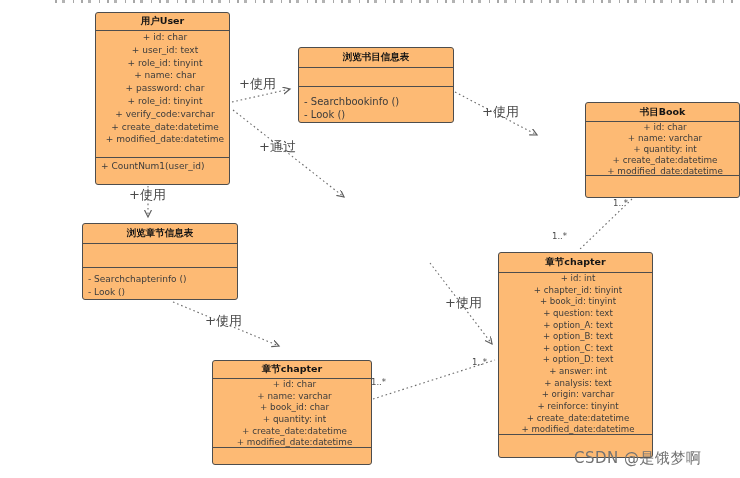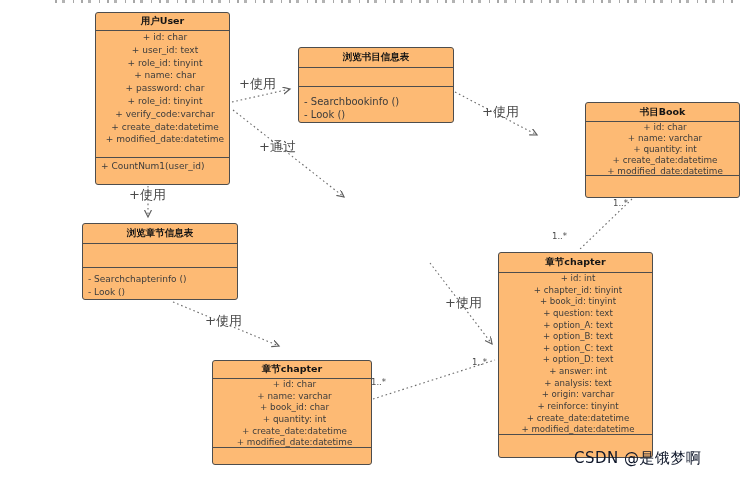--- a/index.html
+++ b/index.html
@@ -33,21 +33,21 @@
   .member-line{padding-left:5px;white-space:nowrap;}
   
   .conn-label{
     position:absolute;font-size:13px;color:#4a4a4a;white-space:nowrap;line-height:10px;
   }
   .mult-label{
     position:absolute;font-size:8.5px;color:#4a4a4a;white-space:nowrap;line-height:10px;
   }
   
   .watermark{
-    position:absolute;left:574px;top:449px;font-size:15px;color:#0f172a;
+    position:absolute;left:574px;top:449px;font-size:15px;color:#737373;
     white-space:nowrap;letter-spacing:.5px;
   }
   svg.wires{position:absolute;left:0;top:0;pointer-events:none;}
 </style>
 </head>
 <body>
 
 <div id="stage">
 
   <div class="top-strip"></div>

